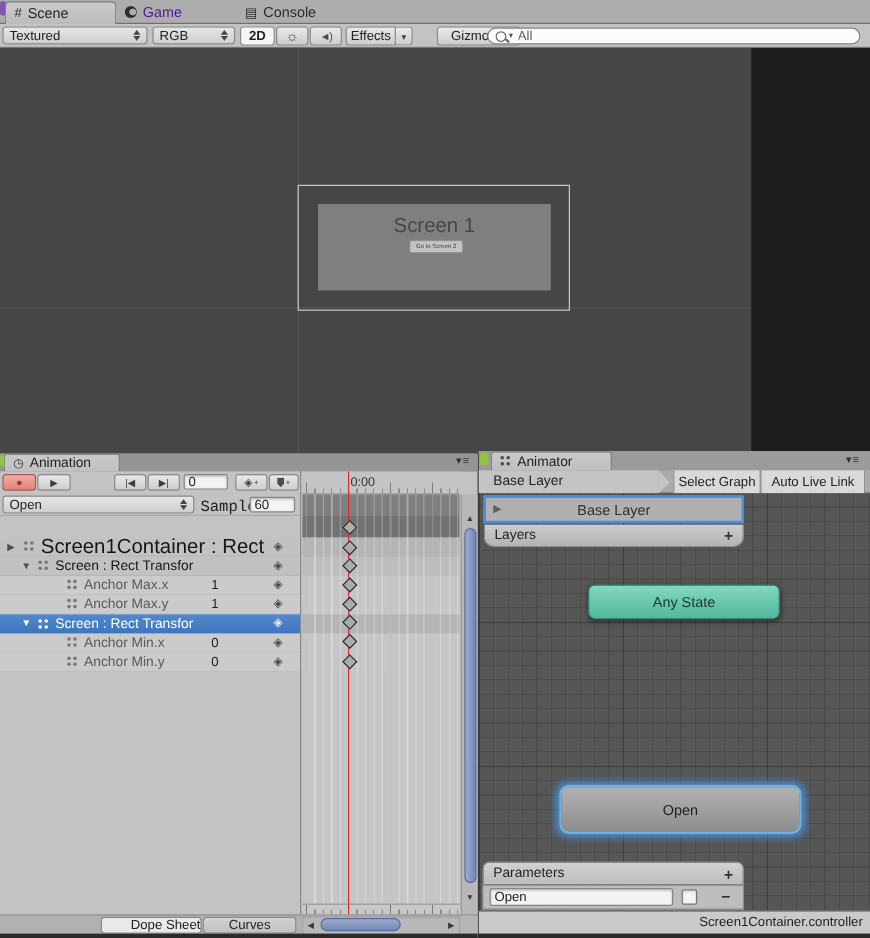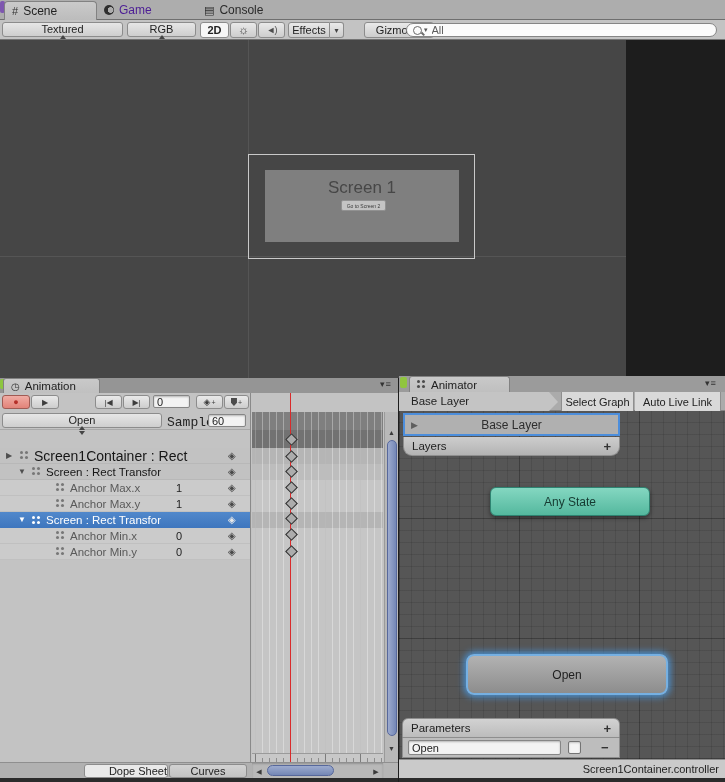--- a/index.html
+++ b/index.html
@@ -12,21 +12,21 @@
 
   
   .tab{background:linear-gradient(#cfcfcf,#bfbfbf);border:1px solid #828282;border-bottom:none;
        border-radius:4px 4px 0 0;display:flex;align-items:center;gap:5px;padding:0 7px;}
   .ubtn{background:linear-gradient(#e9e9e9,#cdcdcd);border:1px solid #8c8c8c;border-radius:3px;
         display:flex;align-items:center;justify-content:center;color:#222;}
   .inset{background:#f3f3f3;border:1px solid #868686;border-radius:2px;
          box-shadow:inset 0 1px 2px rgba(0,0,0,.25);display:flex;align-items:center;}
   .inset input{font:inherit;border:none;background:transparent;outline:none;padding:0 3px;width:100%;color:#222;}
   .dd{background:linear-gradient(#e6e6e6,#cecece);border:1px solid #8c8c8c;border-radius:3px;
-      display:flex;align-items:center;padding:0 5px;justify-content:space-between;color:#222;flex-direction:column;}
+      display:flex;align-items:center;padding:0 5px;justify-content:space-between;color:#222;}
   .tris{display:flex;flex-direction:column;gap:1px;}
   .tri-up{width:0;height:0;border-left:3px solid transparent;border-right:3px solid transparent;border-bottom:4px solid #444;}
   .tri-dn{width:0;height:0;border-left:3px solid transparent;border-right:3px solid transparent;border-top:4px solid #444;}
   .menu-glyph{font-size:9px;color:#333;letter-spacing:0;line-height:9px;}
 
   
   .dots{width:9px;height:9px;position:relative;display:inline-block;}
   .dots::before{content:"";position:absolute;width:3px;height:3px;border-radius:50%;background:#777;
                 box-shadow:5px 0 0 #777,0 5px 0 #777,5px 5px 0 #777;}
   .dots.white::before{background:#fff;box-shadow:5px 0 0 #fff,0 5px 0 #fff,5px 5px 0 #fff;}
@@ -196,21 +196,21 @@
       </div>
       <span class="abs" style="left:167px;top:4px;font-size:13px;font-family:Liberation Mono, monospace;">Sample</span>
       <div class="abs inset" style="left:208px;top:3px;width:38px;height:13px;">
         <input value="60" style="">
       </div>
     </div>
 
     <div class="abs flex" style="left:0;top:70px;width:250px;height:16px;background:#c2c2c2;border-bottom:1px solid rgba(0,0,0,.05);">
       <span class="fold abs" style="left:6px;">▶</span>
       <span class="dots abs" style="left:20px;"></span>
-      <span class="abs" style="left:34px;font-size:14px;color:#161616;white-space:nowrap;">Screen1Container : Rect</span>
+      <span class="abs" style="left:34px;font-size:17px;color:#161616;white-space:nowrap;">Screen1Container : Rect</span>
       <span class="rowdiamond abs" style="left:228px;">◈</span>
     </div>
 
     <div class="abs flex" style="left:0;top:86px;width:250px;height:16px;background:#c2c2c2;border-bottom:1px solid rgba(0,0,0,.05);">
       <span class="fold abs" style="left:18px;">▼</span>
       <span class="dots abs" style="left:32px;"></span>
       <span class="abs" style="left:46px;font-size:11.5px;color:#161616;white-space:nowrap;">Screen : Rect Transfor</span>
       <span class="rowdiamond abs" style="left:228px;">◈</span>
     </div>
 
@@ -244,20 +244,23 @@
 
     <div class="abs flex" style="left:0;top:166px;width:250px;height:16px;background:#cbcbcb;border-bottom:1px solid rgba(0,0,0,.05);">
       <span class="dots abs" style="left:56px;"></span>
       <span class="abs" style="left:70px;font-size:11.5px;color:#5a5a5a;white-space:nowrap;">Anchor Min.y</span>
       <span class="abs" style="left:176px;font-size:11px;color:#222;">0</span>
       <span class="rowdiamond abs" style="left:228px;">◈</span>
     </div>
 
 
     <div class="abs" style="left:250px;top:15px;width:1px;height:369px;background:#8a8a8a;"></div>
+    <div class="abs ruler-ticks" style="left:252px;top:15px;width:131px;height:19px;background-color:#c4c4c4;border-bottom:1px solid #9a9a9a;">
+      <span class="abs" style="left:40px;top:3px;font-size:10.5px;color:#333;">0:00</span>
+    </div>
     <div class="abs" style="left:252px;top:34px;width:131px;height:18px;background:#7f7f7f;"></div>
     <div class="abs" style="left:252px;top:52px;width:131px;height:18px;background:#727272;"></div>
     <div class="abs" style="left:252px;top:70px;width:131px;height:16px;background:#b5b5b5;"></div>
     <div class="abs" style="left:252px;top:86px;width:131px;height:16px;background:#bdbdbd;"></div>
     <div class="abs" style="left:252px;top:102px;width:131px;height:16px;background:#c6c6c6;"></div>
     <div class="abs" style="left:252px;top:118px;width:131px;height:16px;background:#c6c6c6;"></div>
     <div class="abs" style="left:252px;top:134px;width:131px;height:16px;background:#b5b5b5;"></div>
     <div class="abs" style="left:252px;top:150px;width:131px;height:16px;background:#c6c6c6;"></div>
     <div class="abs" style="left:252px;top:166px;width:131px;height:16px;background:#c6c6c6;"></div>
     <div class="abs" style="left:252px;top:182px;width:131px;height:193px;background:#c5c5c5;"></div>

